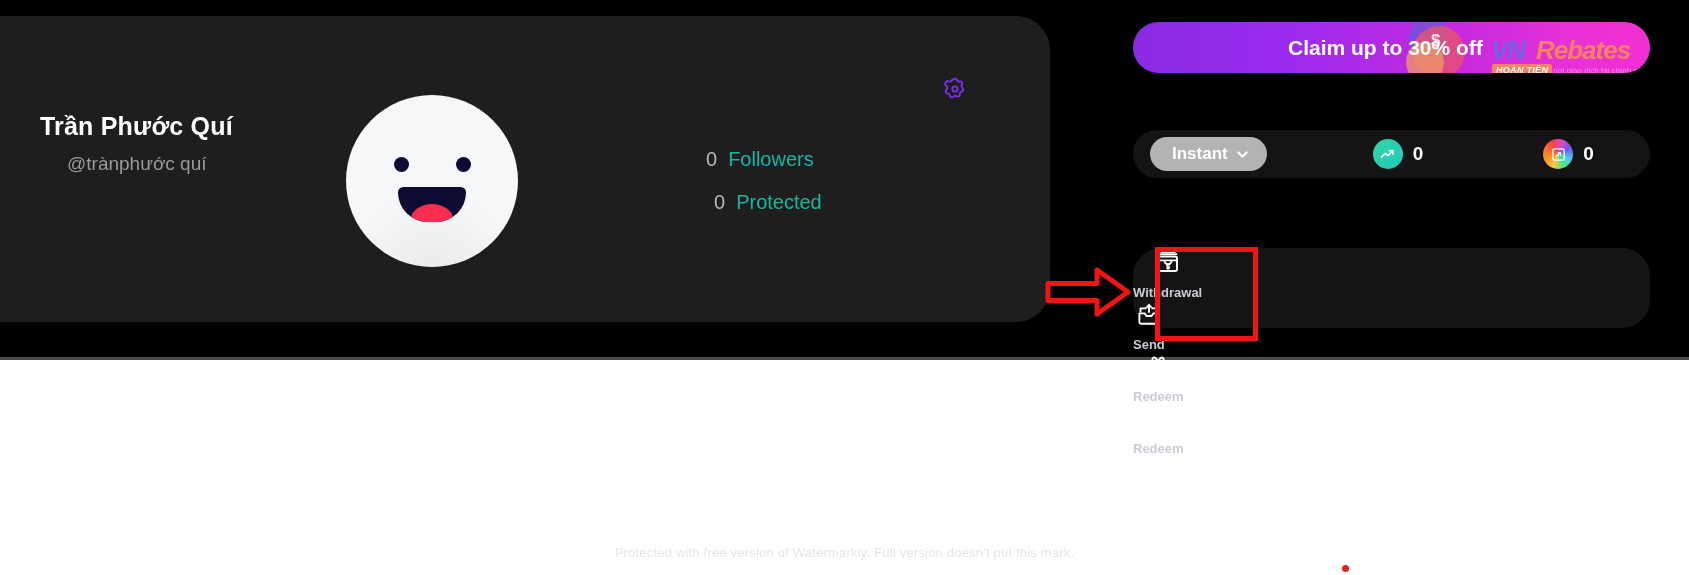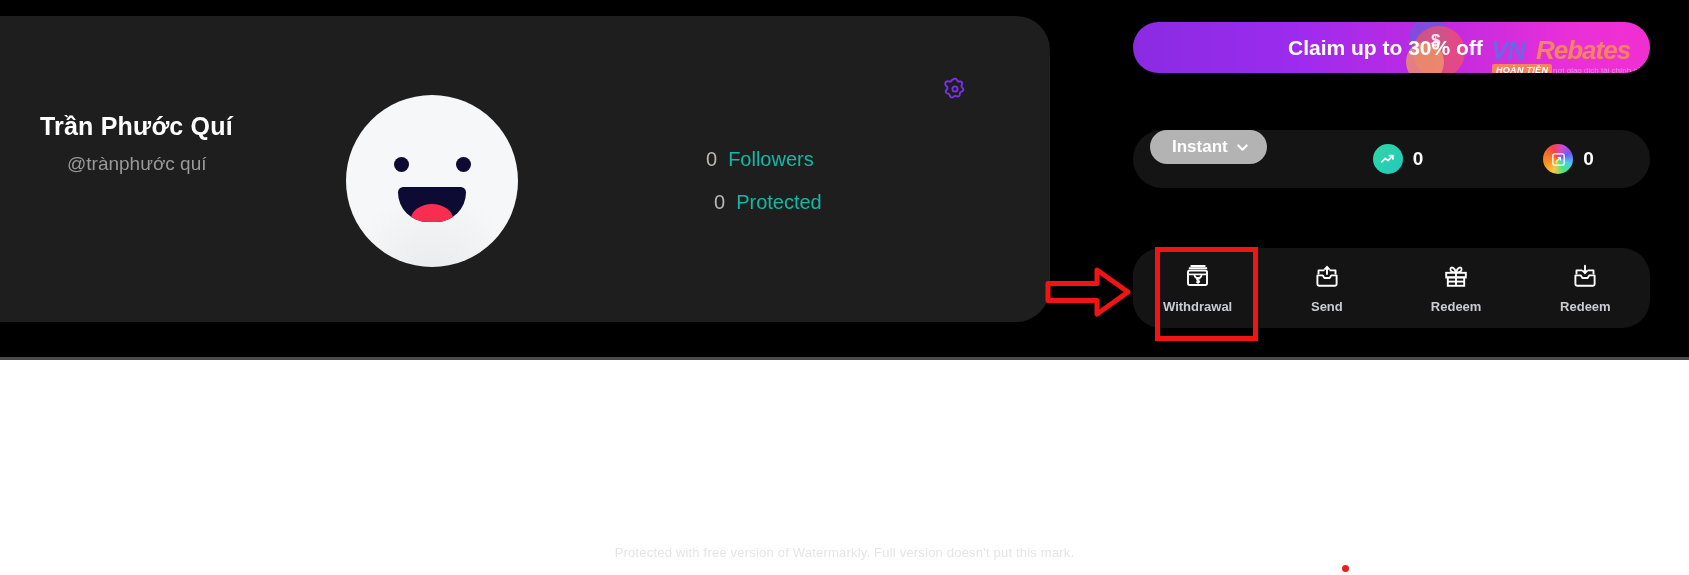--- a/index.html
+++ b/index.html
@@ -123,24 +123,24 @@
   }
   .promo-tagline {
     position: absolute; left: 420px; top: 44px;
     font-size: 8px; color: rgba(255,255,255,.42);
     z-index: 2; white-space: nowrap;
   }
 
   
   .balance-bar {
     position: absolute; left: 1133px; top: 130px;
-    width: 517px; height: 58px;
+    width: 517px; height: 48px;
     background: #141414;
     border-radius: 29px;
-    display: flex; 
+    display: flex; align-items: center;
   }
   .instant-pill {
     margin-left: 17px;
     height: 34px; padding: 0 18px 0 22px;
     border-radius: 17px; background: #b3b3b3;
     display: flex; align-items: center; gap: 8px;
   }
   .instant-label { font-size: 17px; font-weight: bold; color: #ffffff; }
   .chev { width: 13px; height: 13px; display: block; }
 
@@ -156,21 +156,21 @@
     background: conic-gradient(from 200deg, #f9c74f, #f8961e, #f3722c, #f94144, #d14ad1, #6a5bf0, #4cc9f0, #43e97b, #f9c74f);
   }
   .bal-num { font-size: 19px; font-weight: bold; color: #ffffff; }
 
   
   .actions-bar {
     position: absolute; left: 1133px; top: 248px;
     width: 517px; height: 80px;
     background: #141414;
     border-radius: 28px;
-    display: flex; align-items: flex-start;
+    display: flex; align-items: flex-start; flex-direction: column;
   }
   .action {
     flex: 1; height: 100%;
     display: flex; flex-direction: column; align-items: center; justify-content: center;
     gap: 7px;
   }
   .action-icon { width: 30px; height: 30px; display: block; }
   .action-label {
     font-size: 13px; font-weight: bold; color: #c9cdd3; white-space: nowrap;
   }

